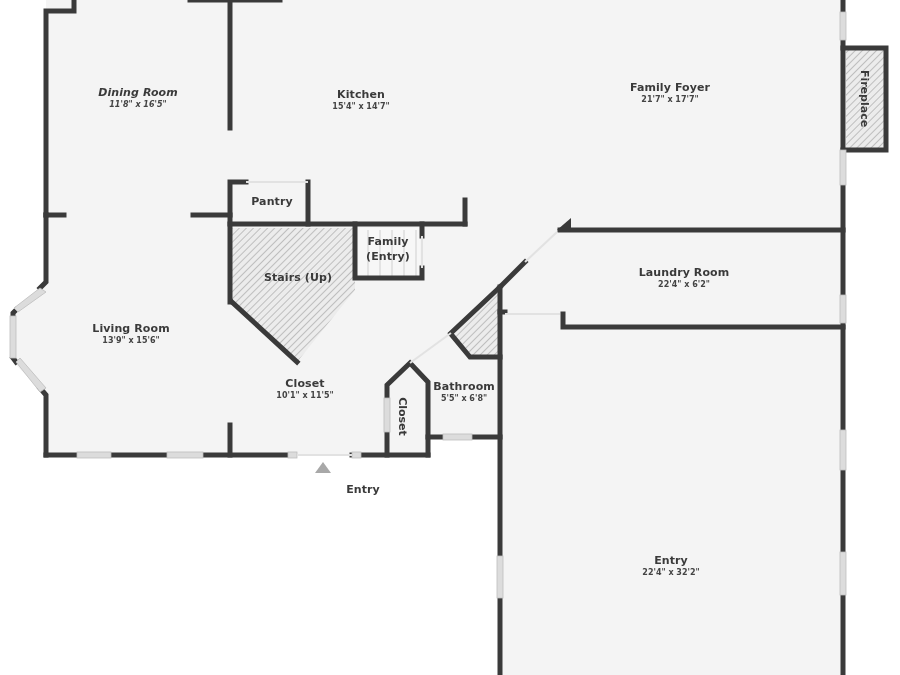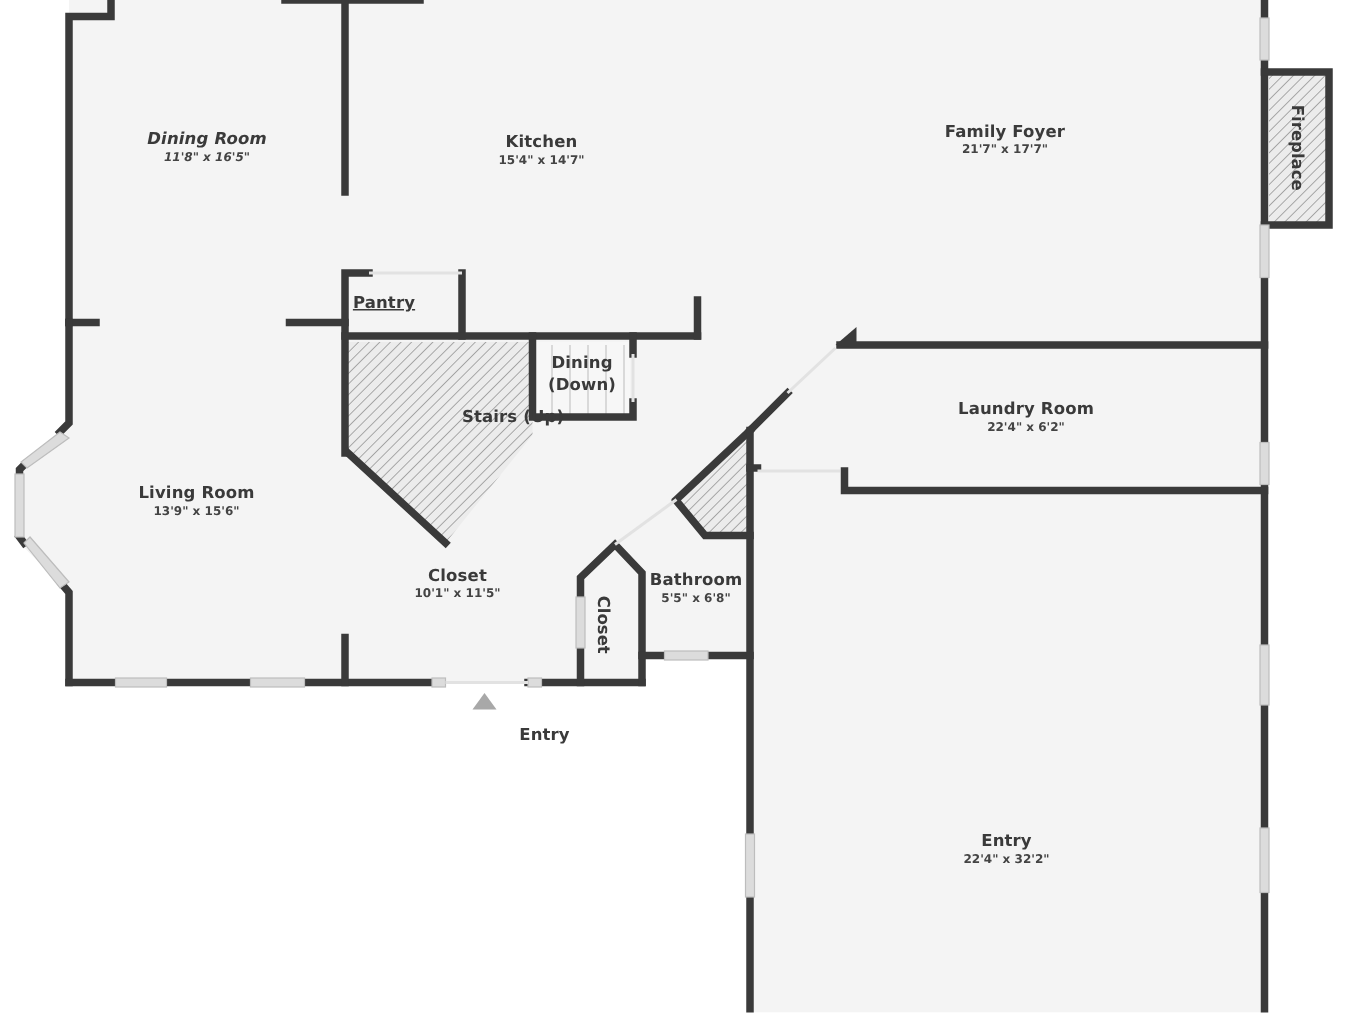--- a/index.html
+++ b/index.html
@@ -151,27 +151,27 @@
 </div>
 <div class="label" style="left:684px; top:266px;text-align:center;">
   <div class="name">Laundry Room</div>
   <div class="dim">22'4" x 6'2"</div>
 </div>
 <div class="label" style="left:671px; top:554px;">
   <div class="name">Entry</div>
   <div class="dim">22'4" x 32'2"</div>
 </div>
 
-<div class="label" style="left:256px; top:195px;text-decoration:underline;">
+<div class="label" style="left:272px; top:195px;">
   <div class="name">Pantry</div>
 </div>
-<div class="label" style="left:298px; top:271px;margin-left:44px;">
+<div class="label" style="left:298px; top:271px;">
   <div class="name">Stairs (Up)</div>
 </div>
 <div class="label" style="left:388px; top:234px; line-height:15px;">
-  <div class="name">Dining</div>
-  <div class="name">(Down)</div>
+  <div class="name">Family</div>
+  <div class="name">(Entry)</div>
 </div>
 <div class="vlabel" style="left:383px; top:410px; transform: rotate(90deg);">Closet</div>
 <div class="vlabel" style="left:836px; top:92px; transform: rotate(90deg);">Fireplace</div>
 <div class="label" style="left:323px; top:483px;margin-left:40px;">
   <div class="name">Entry</div>
 </div>
 
 </body></html>

